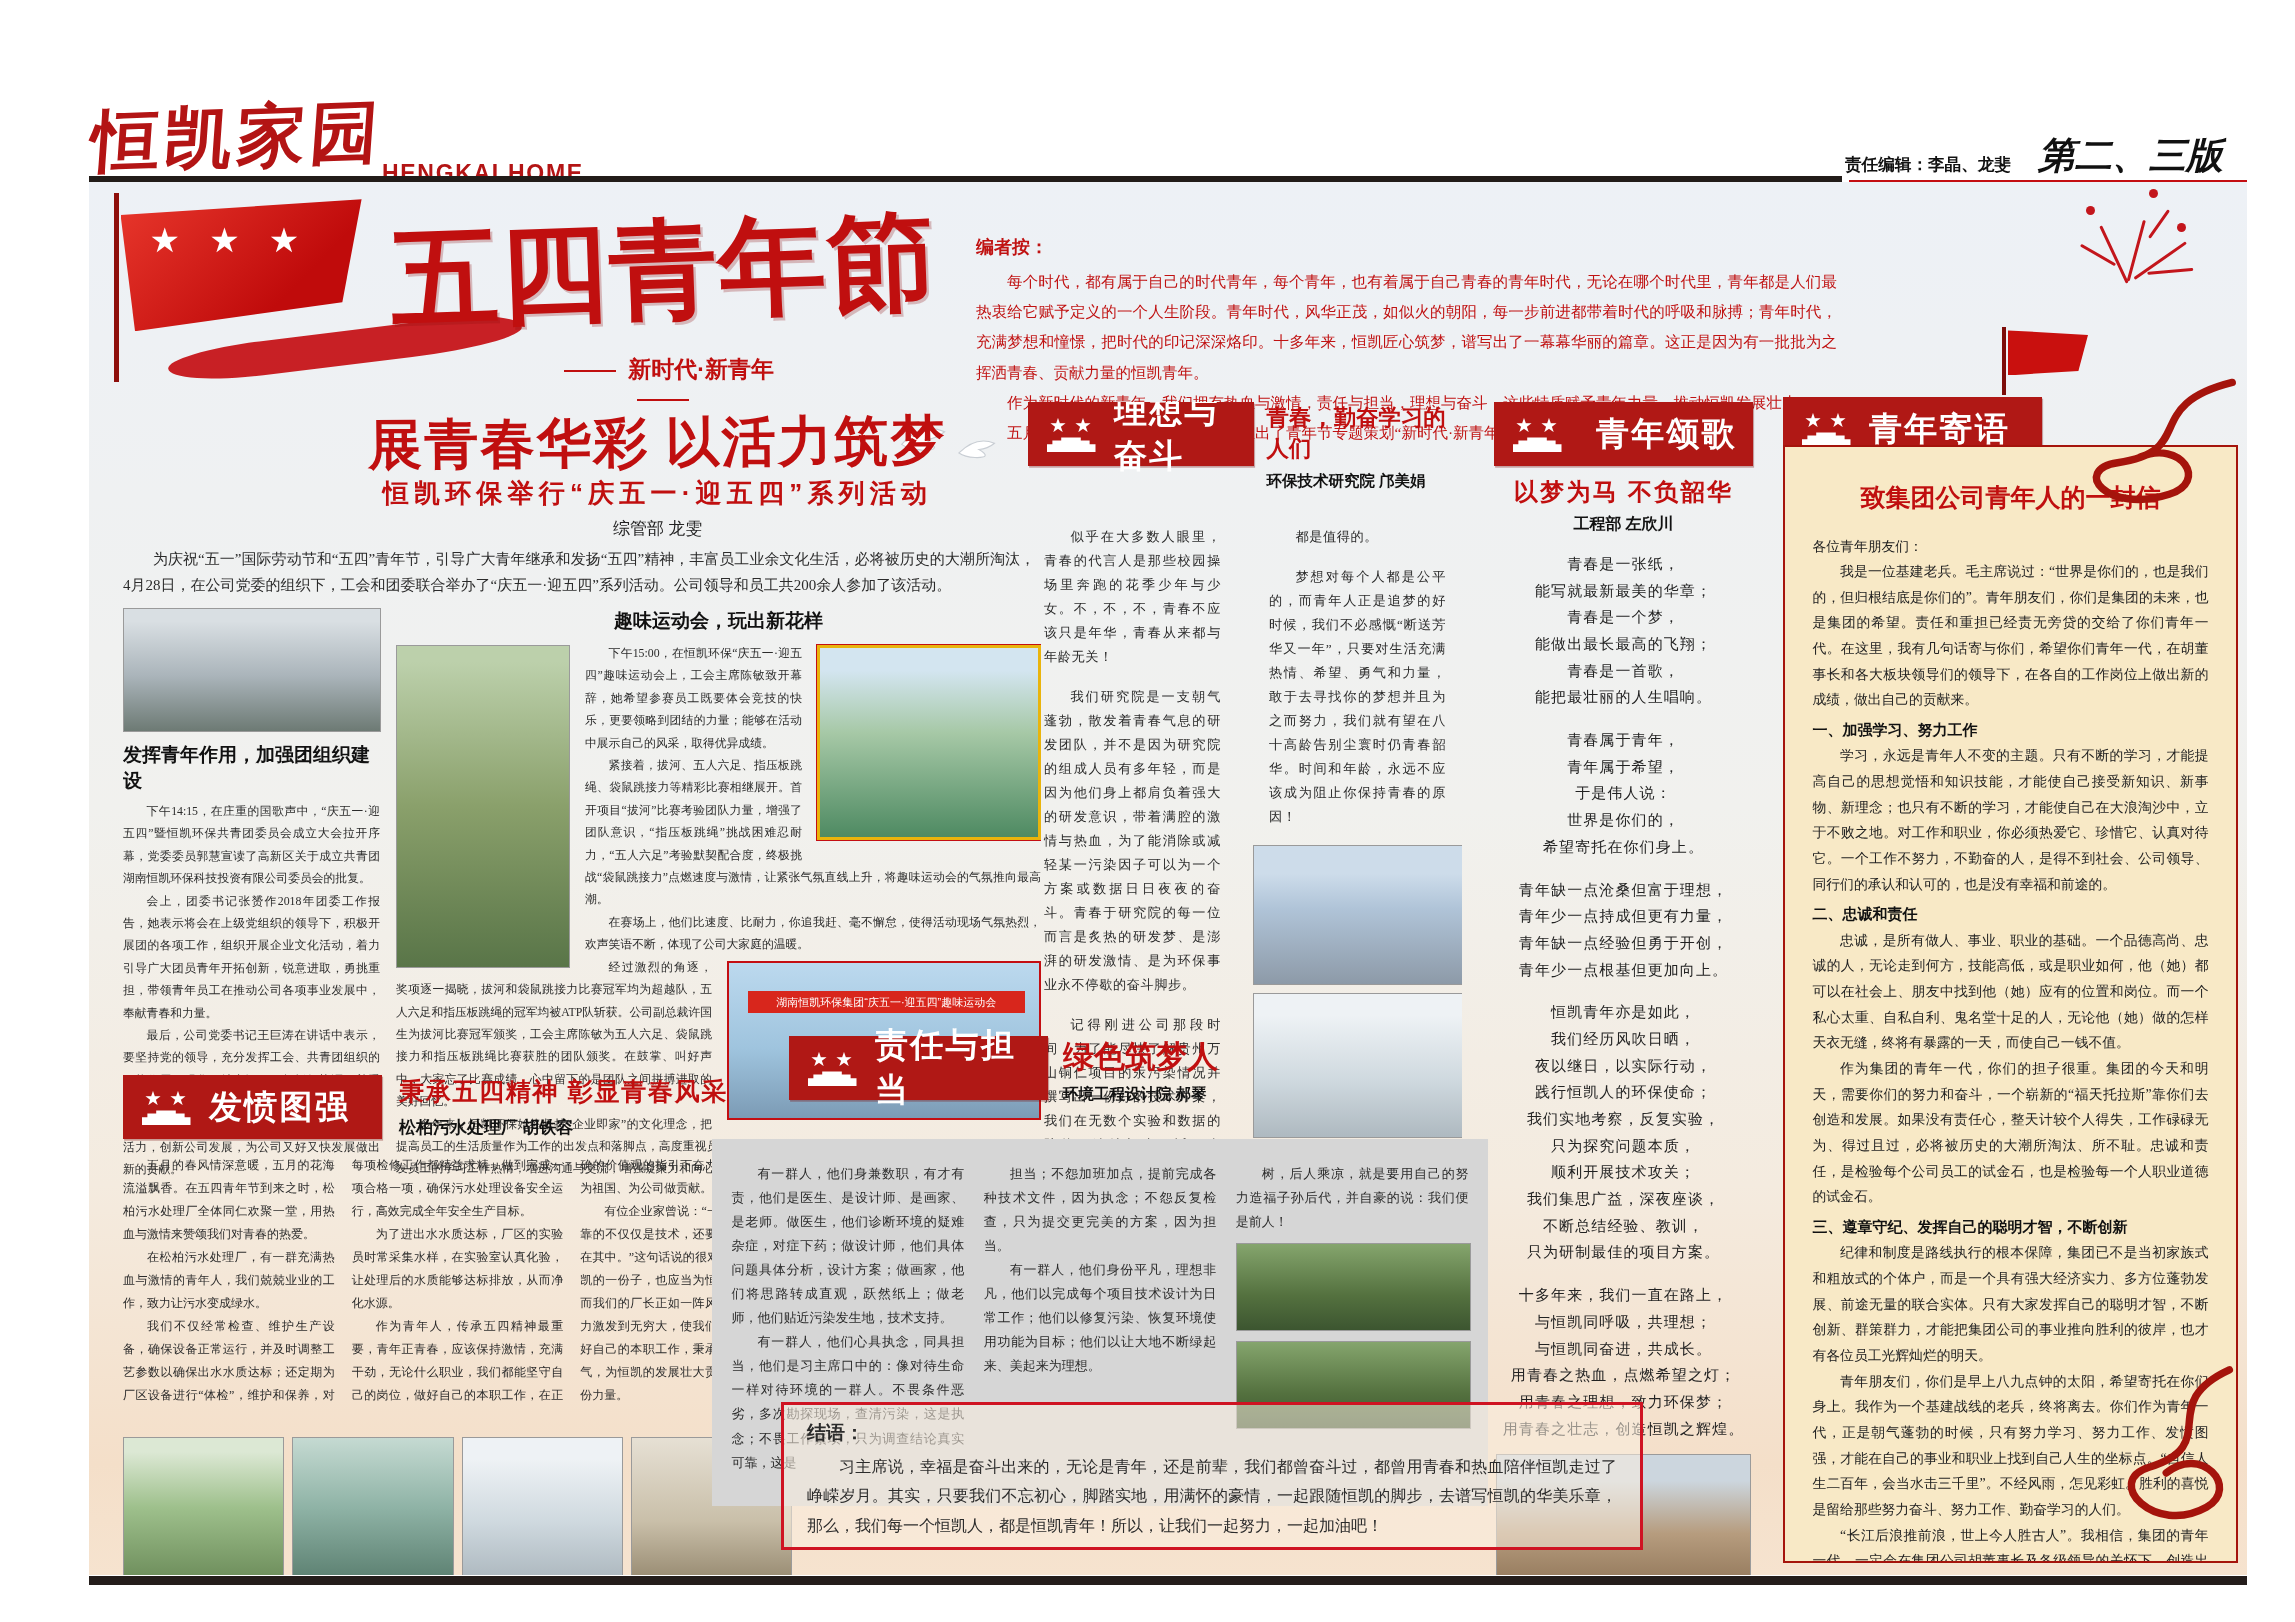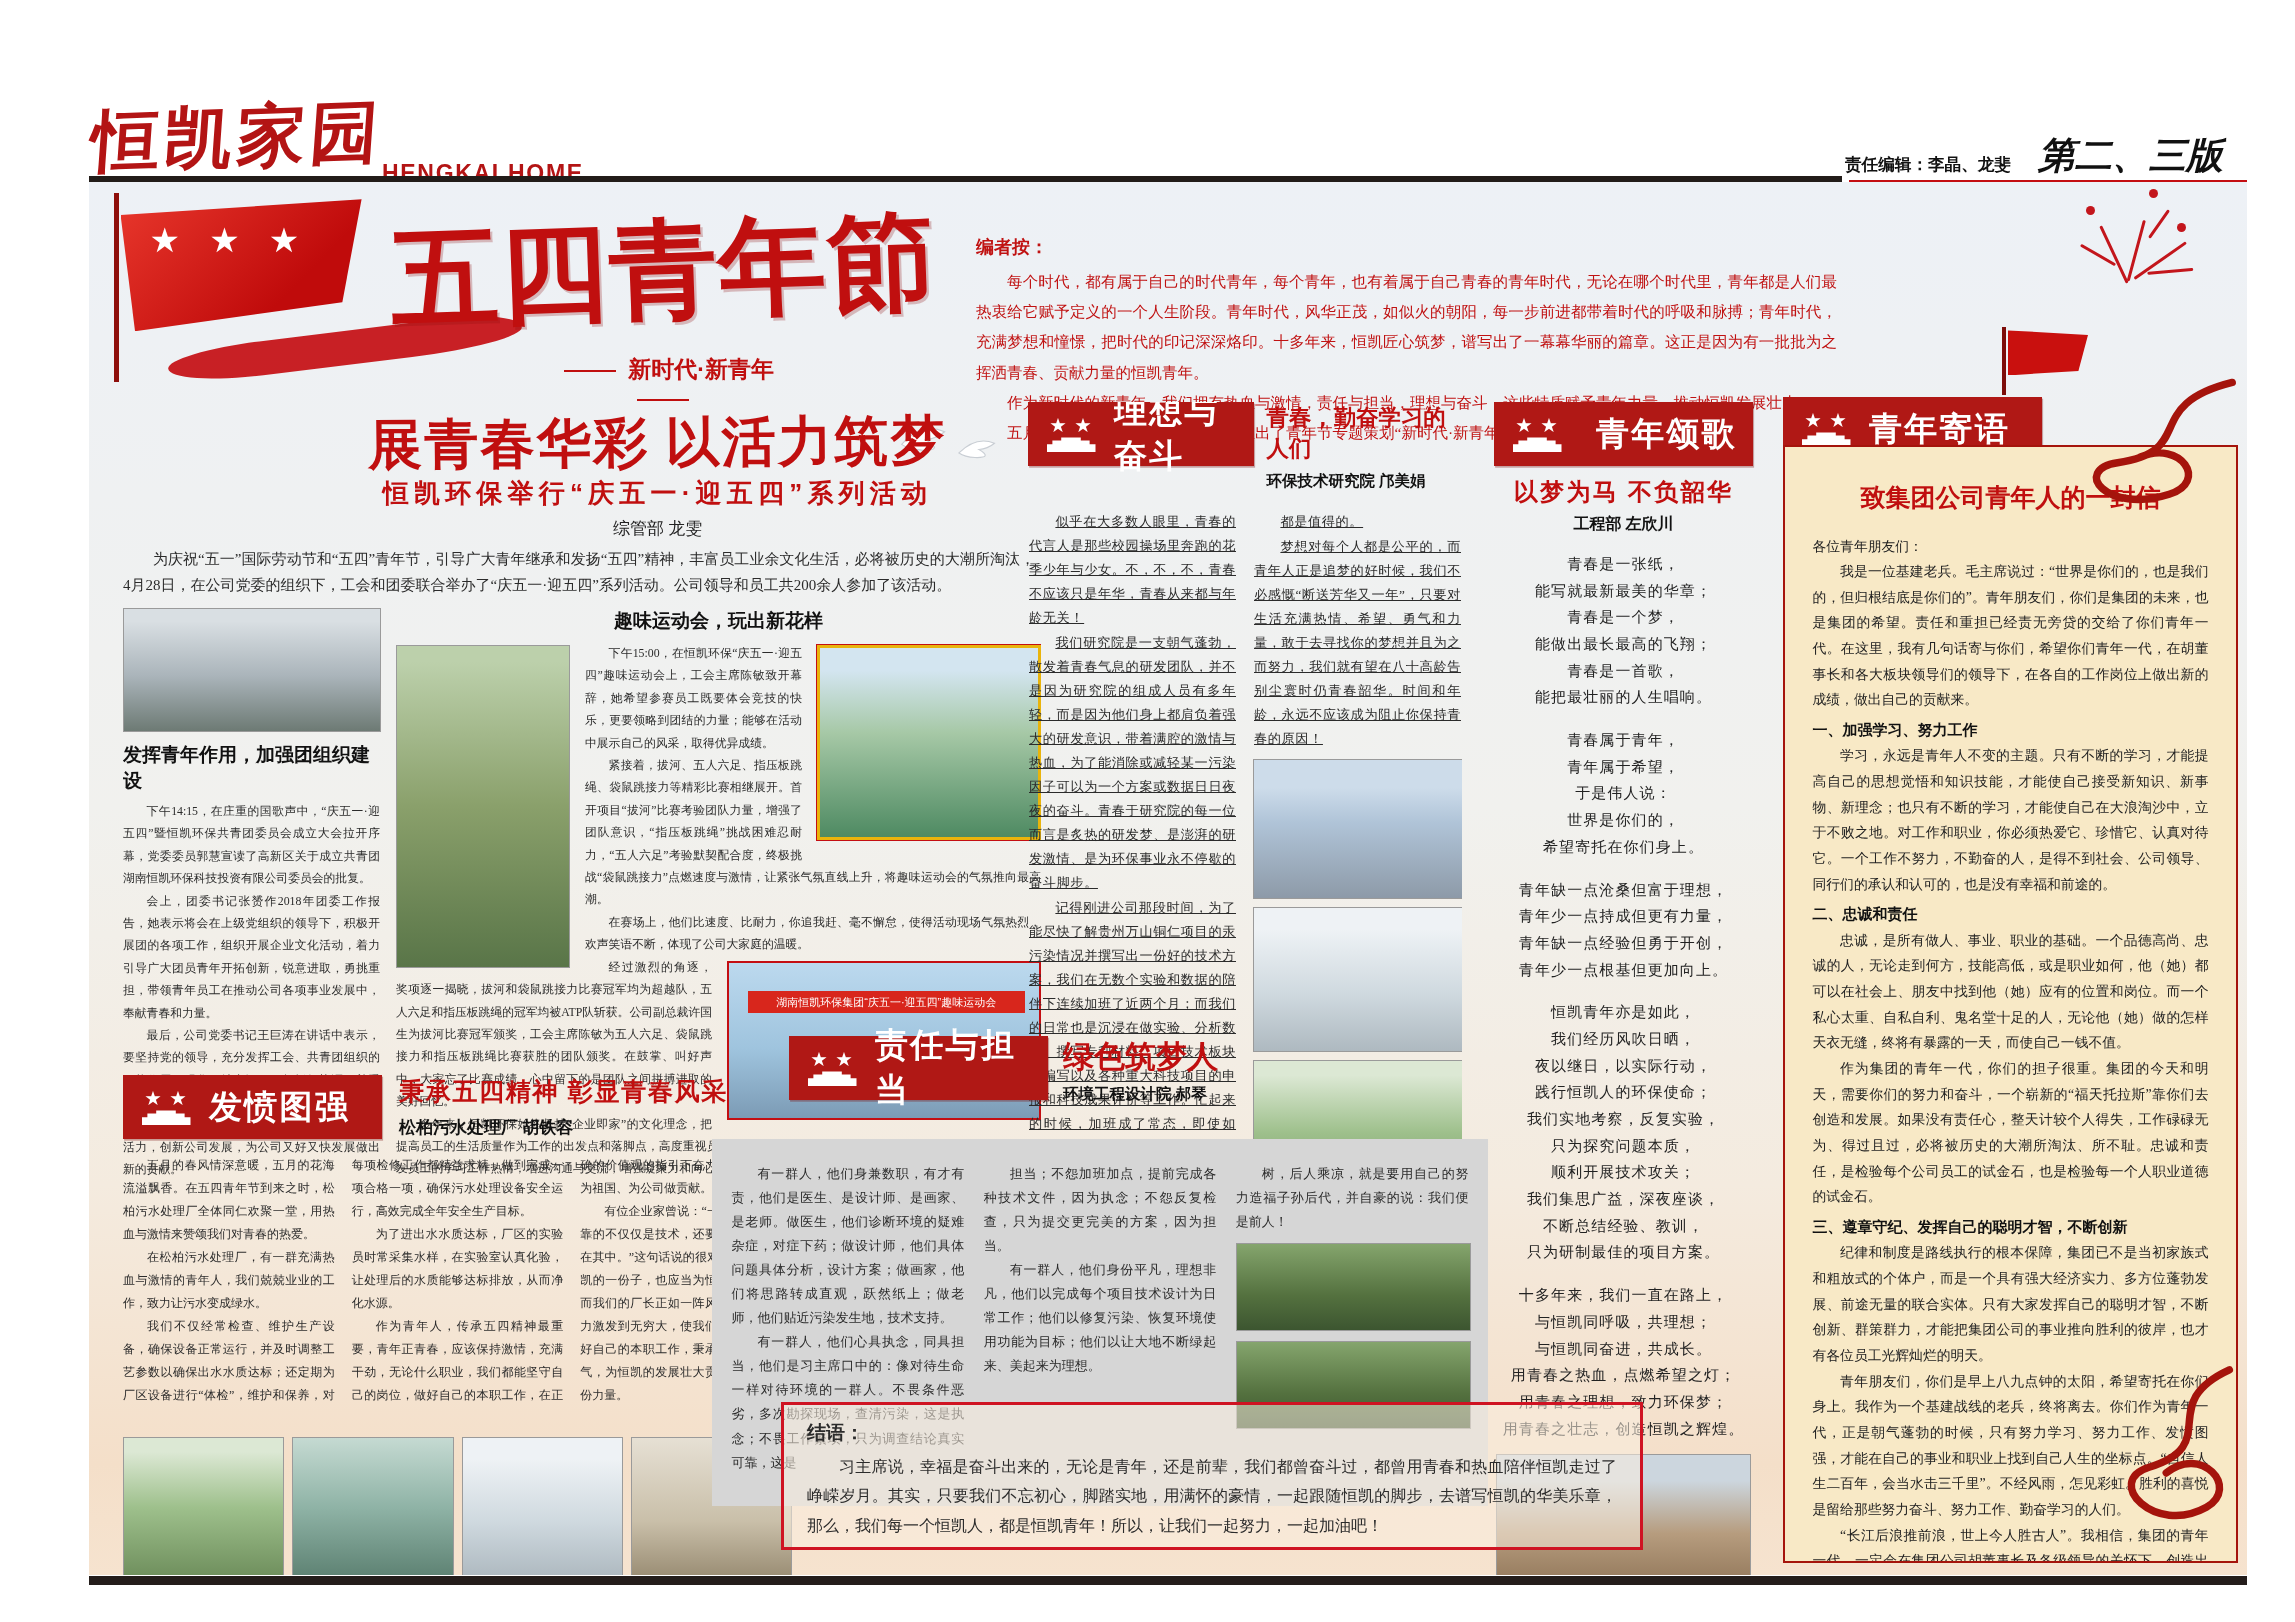--- a/index.html
+++ b/index.html
@@ -103,21 +103,21 @@
   .p-cols p{margin:0;font-size:12px;line-height:1.92;text-align:justify;text-indent:2em;}
   .p-photos{display:flex;gap:8px;margin-top:12.6px;}
   .p-photos .ph{width:160px;height:139px;}
   
   .ideal{position:absolute;left:939px;top:220px;width:434px;height:803px;overflow:hidden;}
   .i-head{display:flex;gap:12.6px;align-items:flex-start;}
   .i-ht .hl{font-size:22.4px;font-weight:bold;color:#c00f0f;font-family:"Liberation Sans",sans-serif;}
   .i-ht .by{font-size:15.5px;font-weight:bold;margin-top:6.9px;color:#111;}
   .i-cols{display:flex;gap:16px;margin-top:17px;}
   .i-col{width:209px;}
-  .i-col p{margin:1px;font-size:13.2px;line-height:1.82;text-align:justify;text-indent:2em;letter-spacing:0.6px;text-decoration:underline;}
+  .i-col p{margin:16px;font-size:13.2px;line-height:1.82;text-align:justify;text-indent:2em;letter-spacing:0.6px;}
   .i-col .ph{width:208px;margin-top:8px;}
   
   .duty-head{position:absolute;left:700px;top:854px;display:flex;gap:15px;align-items:flex-start;}
   .d-ht .hl{font-size:31px;font-weight:bold;color:#c00f0f;font-family:Liberation Mono, monospace;}
   .d-ht .by{font-size:15.5px;font-weight:bold;margin-top:5.7px;color:#111;}
   .duty-box{position:absolute;left:623px;top:957px;width:776px;height:367px;background:#d6d6d6;
         padding:23px 19.5px;box-sizing:border-box;display:flex;gap:19.5px;overflow:hidden;}
   .duty-box .dc{flex:1;}
   .duty-box p{margin:0;font-size:13px;line-height:1.85;text-align:justify;text-indent:2em;}
   .duty-box .ph{width:100%;height:86px;margin-top:9.2px;}

